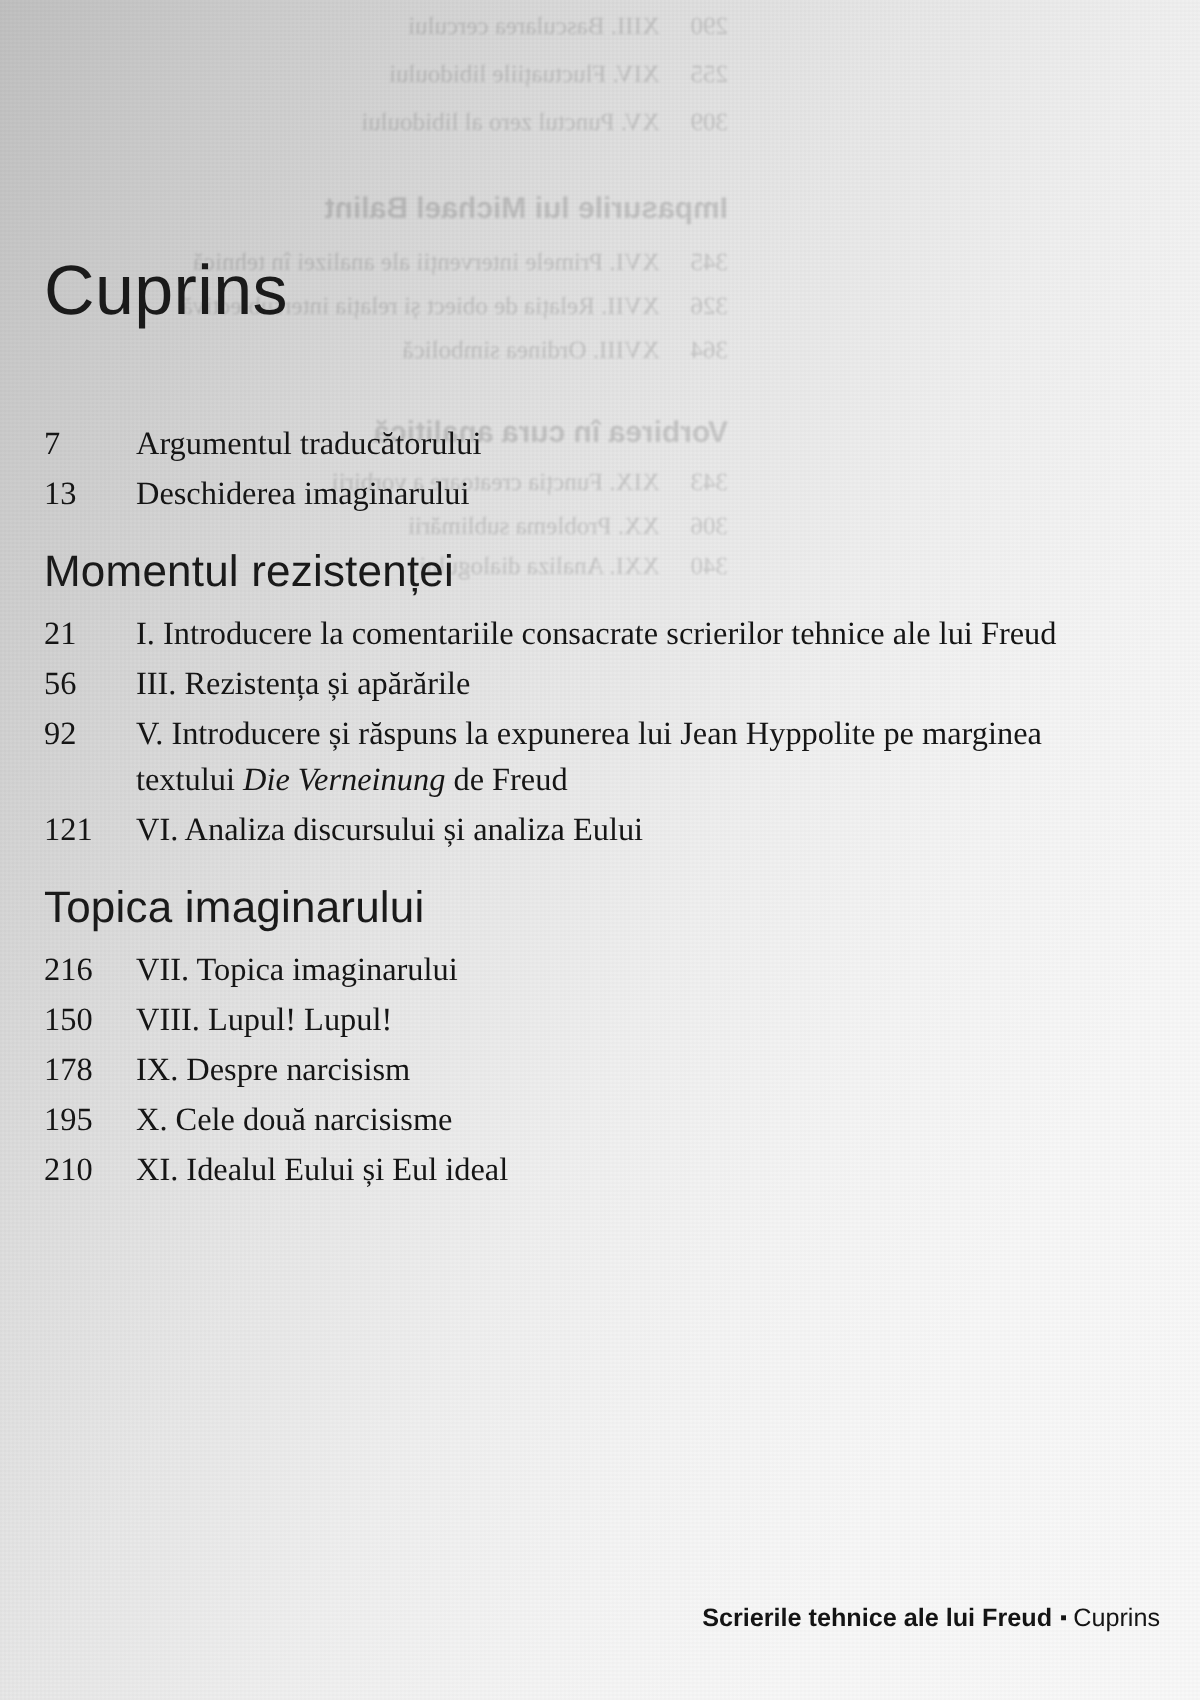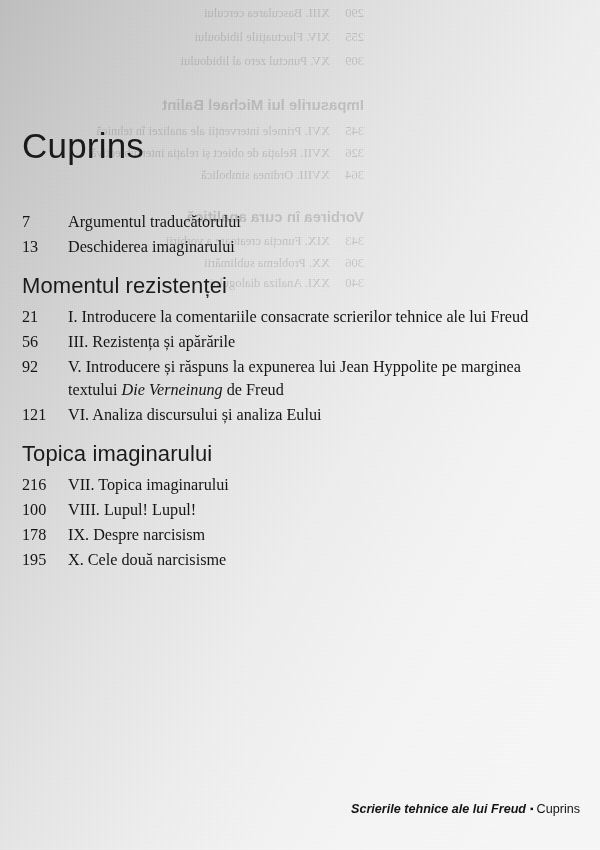--- a/index.html
+++ b/index.html
@@ -127,21 +127,20 @@
     position: absolute;
     right: 20px;
     top: 802px;
     font-family: "Liberation Sans", sans-serif;
     font-size: 12.6px;
     color: #141414;
     white-space: nowrap;
   }
   #footer .fb {
     font-weight: bold;
-    font-style: italic;
   }
   #footer .bullet {
     font-size: 10px;
     margin: 0 3px 0 4px;
     position: relative;
     top: -1px;
   }
   #footer .fr {
     font-weight: normal;
   }
@@ -194,30 +193,34 @@
       <div class="entry">
         <span class="pg">121</span>
         <span class="tx">VI. Analiza discursului și analiza Eului</span>
       </div>
       <div class="section-head">Topica imaginarului</div>
       <div class="entry">
         <span class="pg">216</span>
         <span class="tx">VII. Topica imaginarului</span>
       </div>
       <div class="entry">
-        <span class="pg">100</span>
+        <span class="pg">150</span>
         <span class="tx">VIII. Lupul! Lupul!</span>
       </div>
       <div class="entry">
         <span class="pg">178</span>
         <span class="tx">IX. Despre narcisism</span>
       </div>
       <div class="entry">
         <span class="pg">195</span>
         <span class="tx">X. Cele două narcisisme</span>
+      </div>
+      <div class="entry">
+        <span class="pg">210</span>
+        <span class="tx">XI. Idealul Eului și Eul ideal</span>
       </div>
     </div>
 
   <div id="footer">
     <span class="fb">Scrierile tehnice ale lui Freud</span><span class="bullet">▪</span><span class="fr">Cuprins</span>
   </div>
 
 </div>
 
 </body></html>

